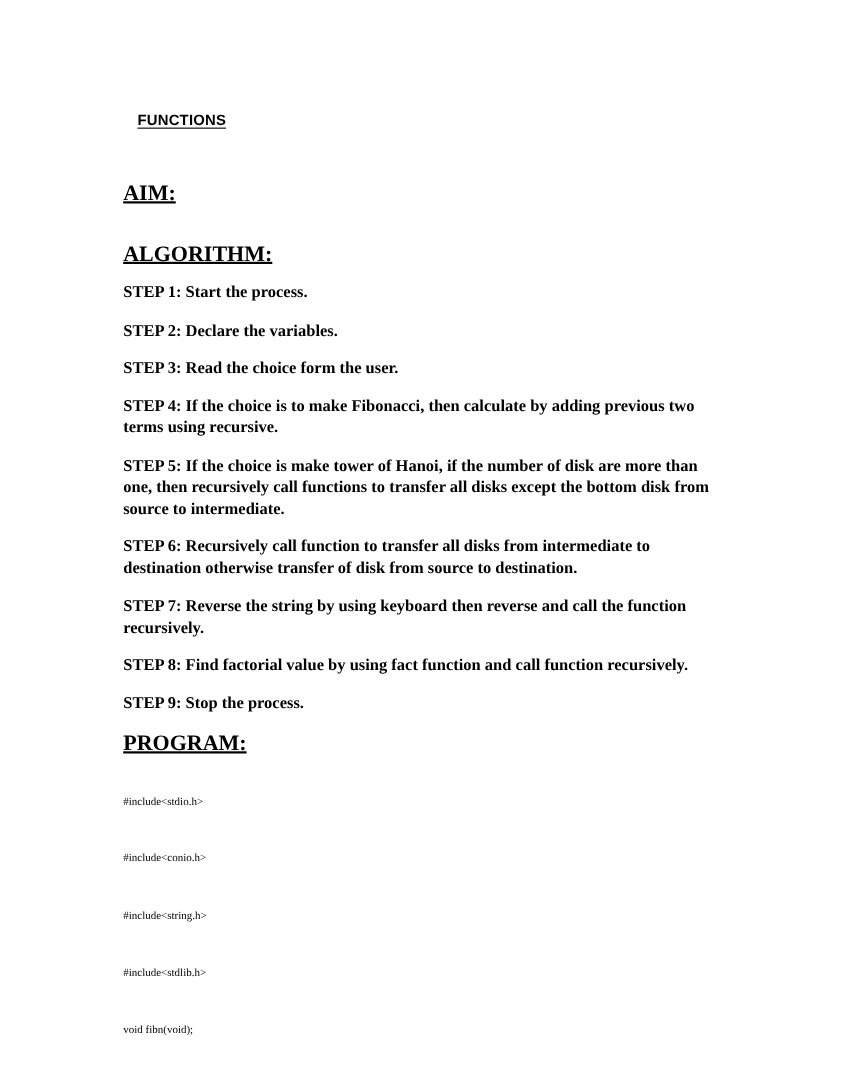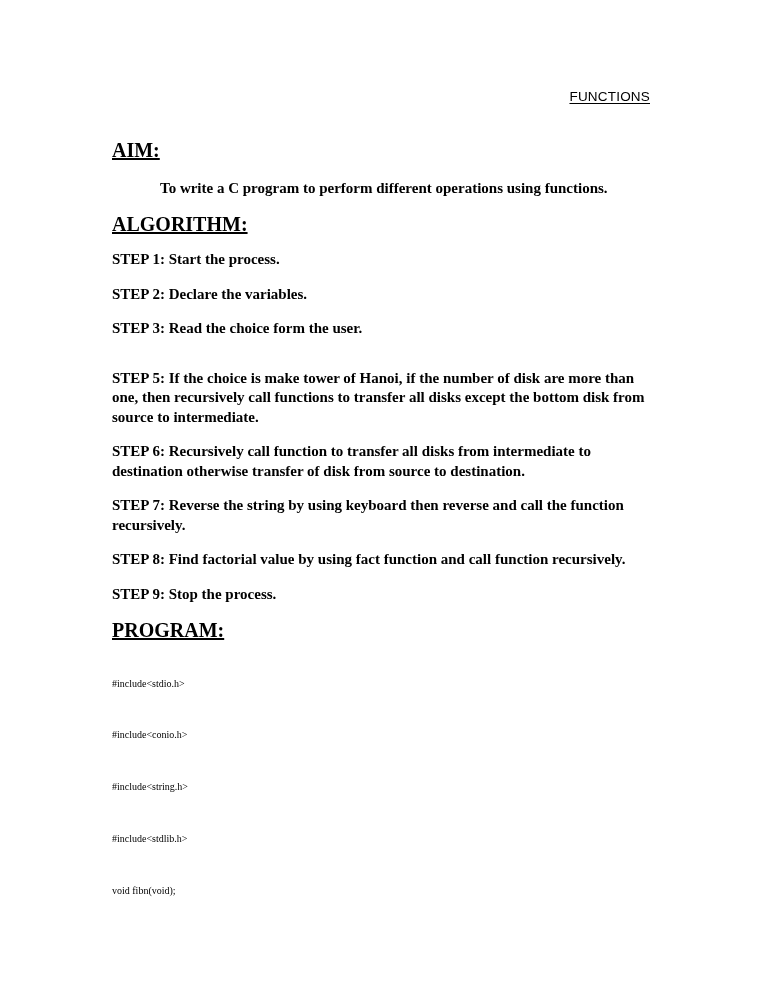--- a/index.html
+++ b/index.html
@@ -30,24 +30,24 @@
     position: absolute;
     left: 112px;
     top: 88px;
     width: 538px;
   }
 
   
   .doc-title {
     font-family: "Liberation Sans", "DejaVu Sans", sans-serif;
     font-size: 13.5px;
-    font-weight: 400;
-    text-align: right;
+    font-weight: 700;
+    text-align: left;
     letter-spacing: 0.2px;
-    margin: 0;
+    margin: 13px;
     padding: 0;
     line-height: 17px;
   }
   .doc-title .u {
     text-decoration: underline;
     text-underline-offset: 2px;
   }
 
   
   .section-head {
@@ -114,37 +114,37 @@
   <div class="content">
 
     <div class="doc-title"><span class="u">FUNCTIONS</span></div>
 
     <div class="gap-title-aim"></div>
 
     <div class="section-head"><span>AIM:</span></div>
 
     <div class="gap-aim-head"></div>
 
-    <div class="aim-text">To write a C program to perform different operations using functions.</div>
 
     <div class="gap-aimtext-algo"></div>
 
     <div class="section-head"><span>ALGORITHM:</span></div>
 
     <div class="gap-algo-steps"></div>
 
     <div class="step">STEP 1: Start the process.</div>
     <div class="gap-step"></div>
 
     <div class="step">STEP 2: Declare the variables.</div>
     <div class="gap-step"></div>
 
     <div class="step">STEP 3: Read the choice form the user.</div>
     <div class="gap-step"></div>
 
+    <div class="step">STEP 4: If the choice is to make Fibonacci, then calculate by adding previous two terms using recursive.</div>
     <div class="gap-step"></div>
 
     <div class="step">STEP 5: If the choice is make tower of Hanoi, if the number of disk are more than one, then recursively call functions to transfer all disks except the bottom disk from source to intermediate.</div>
     <div class="gap-step"></div>
 
     <div class="step">STEP 6: Recursively call function to transfer all disks from intermediate to destination otherwise transfer of disk from source to destination.</div>
     <div class="gap-step"></div>
 
     <div class="step">STEP 7: Reverse the string by using keyboard then reverse and call the function recursively.</div>
     <div class="gap-step"></div>

